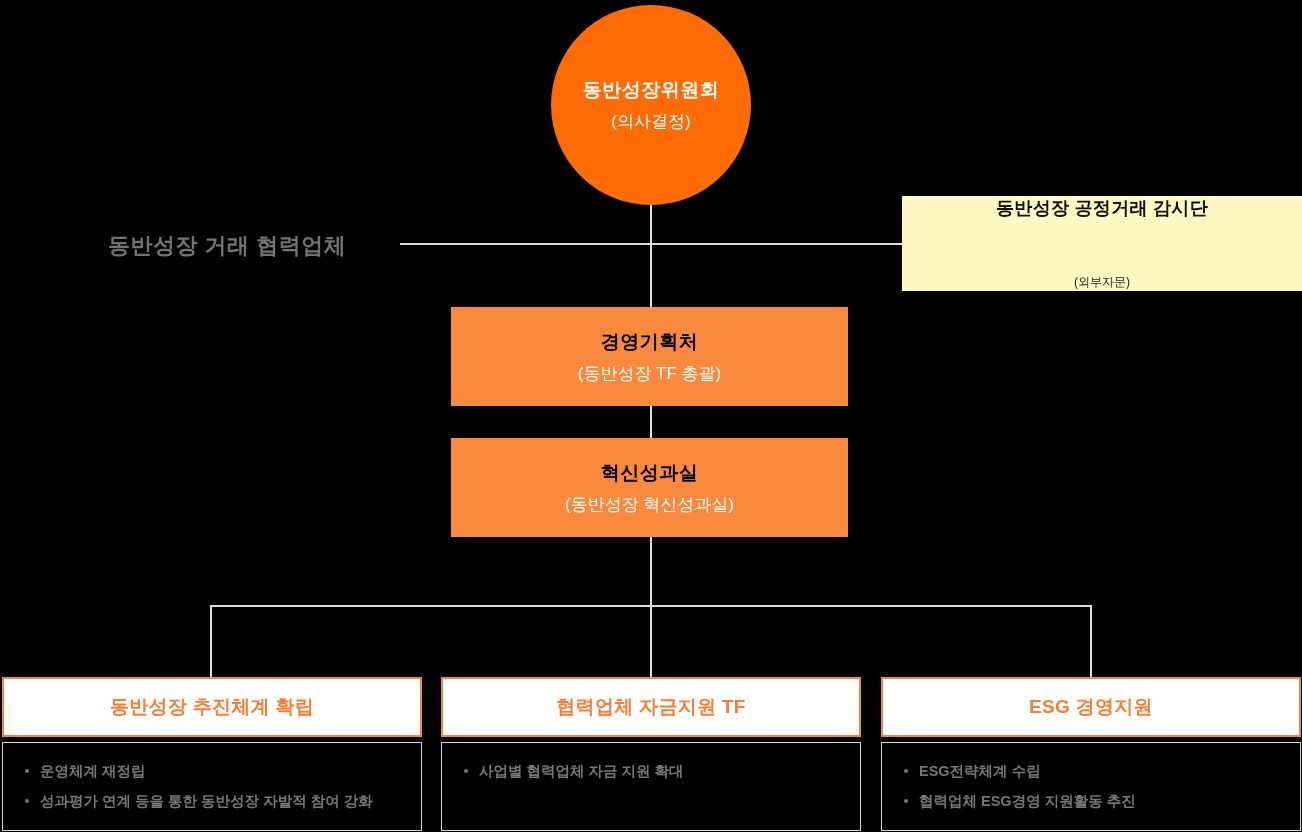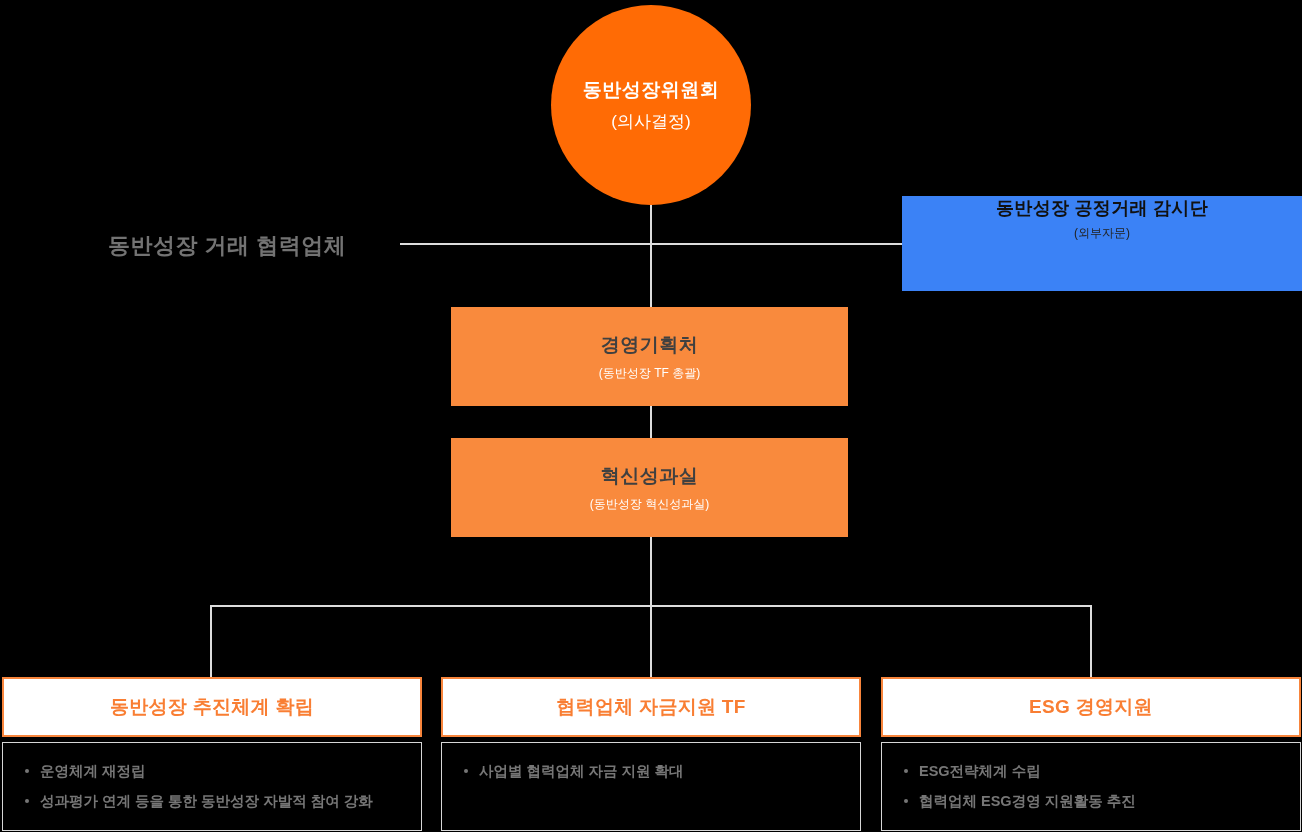--- a/index.html
+++ b/index.html
@@ -28,36 +28,36 @@
   
   .side-label{
     position:absolute;left:108px;top:231px;
     font-size:22px;font-weight:700;color:#737373;letter-spacing:0.5px;
     white-space:nowrap;
   }
 
   
   .advisor-box{
     position:absolute;left:902px;top:196px;width:400px;height:95px;
-    background:#3b82f6;
-    display:flex;flex-direction:column;align-items:center;justify-content:flex-start;
+    background:#fef9c3;
+    display:flex;flex-direction:column;align-items:center;justify-content:space-between;
     text-align:center;
   }
   .advisor-box .t{font-size:18px;font-weight:700;color:#111111;letter-spacing:0.3px;}
   .advisor-box .s{font-size:12px;color:#222222;margin-top:5px;}
 
   
   .orange-box{
     position:absolute;left:451px;width:397px;height:99px;
     background:#F98A3D;
     display:flex;flex-direction:column;align-items:center;justify-content:center;
     text-align:center;
   }
-  .orange-box .t{font-size:19px;font-weight:700;color:#404040;letter-spacing:0.5px;}
-  .orange-box .s{font-size:12px;color:#FFFFFF;margin-top:7px;}
+  .orange-box .t{font-size:19px;font-weight:700;color:#000000;letter-spacing:0.5px;}
+  .orange-box .s{font-size:17px;color:#FFFFFF;margin-top:7px;}
   .box-l2{top:307px;}
   .box-l3{top:438px;}
 
   
   .branch{position:absolute;top:677px;width:420px;}
   .branch-0{left:2px;}
   .branch-1{left:441px;}
   .branch-2{left:881px;}
   .branch-header{
     box-sizing:border-box;height:60px;background:#FFFFFF;

